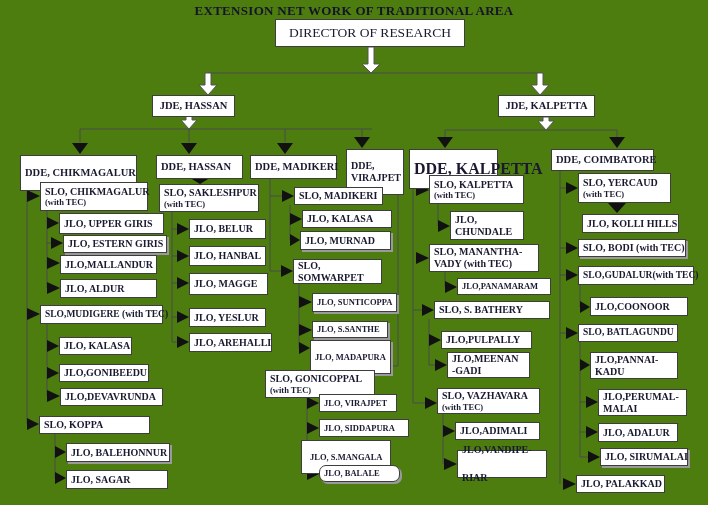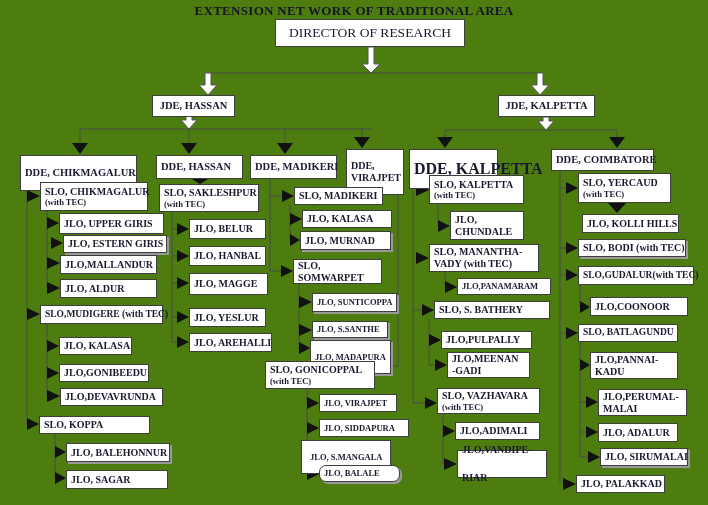--- a/index.html
+++ b/index.html
@@ -179,21 +179,21 @@
     </div>
     <div class="node shadow" style="left: 312px; top: 293px; width: 85px; height: 19px; font-size: 8.5px;">
       <span class="ln">JLO, SUNTICOPPA</span>
     </div>
     <div class="node shadow" style="left: 312px; top: 321px; width: 76px; height: 17px; font-size: 8.5px;">
       <span class="ln">JLO, S.SANTHE</span>
     </div>
     <div class="node shadow" style="left: 310px; top: 340px; width: 81px; height: 34px; font-size: 8.5px;">
       <span class="ln">JLO, MADAPURA</span>
     </div>
-    <div class="node" style="left: 265px; top: 361px; width: 110px; height: 28px; font-family: Liberation Serif, serif;">
+    <div class="node" style="left: 265px; top: 370px; width: 110px; height: 28px; font-family: Liberation Serif, serif;">
       <span class="ln">SLO, GONICOPPAL</span>
       <span class="ln small">(with TEC)</span>
     </div>
     <div class="node" style="left: 319px; top: 394px; width: 78px; height: 18px; font-size: 8.5px;">
       <span class="ln">JLO, VIRAJPET</span>
     </div>
     <div class="node" style="left: 319px; top: 419px; width: 90px; height: 18px; font-size: 8.5px;">
       <span class="ln">JLO, SIDDAPURA</span>
     </div>
     <div class="node" style="left: 301px; top: 440px; width: 90px; height: 34px; font-size: 8.5px; padding-left: 8px;">

